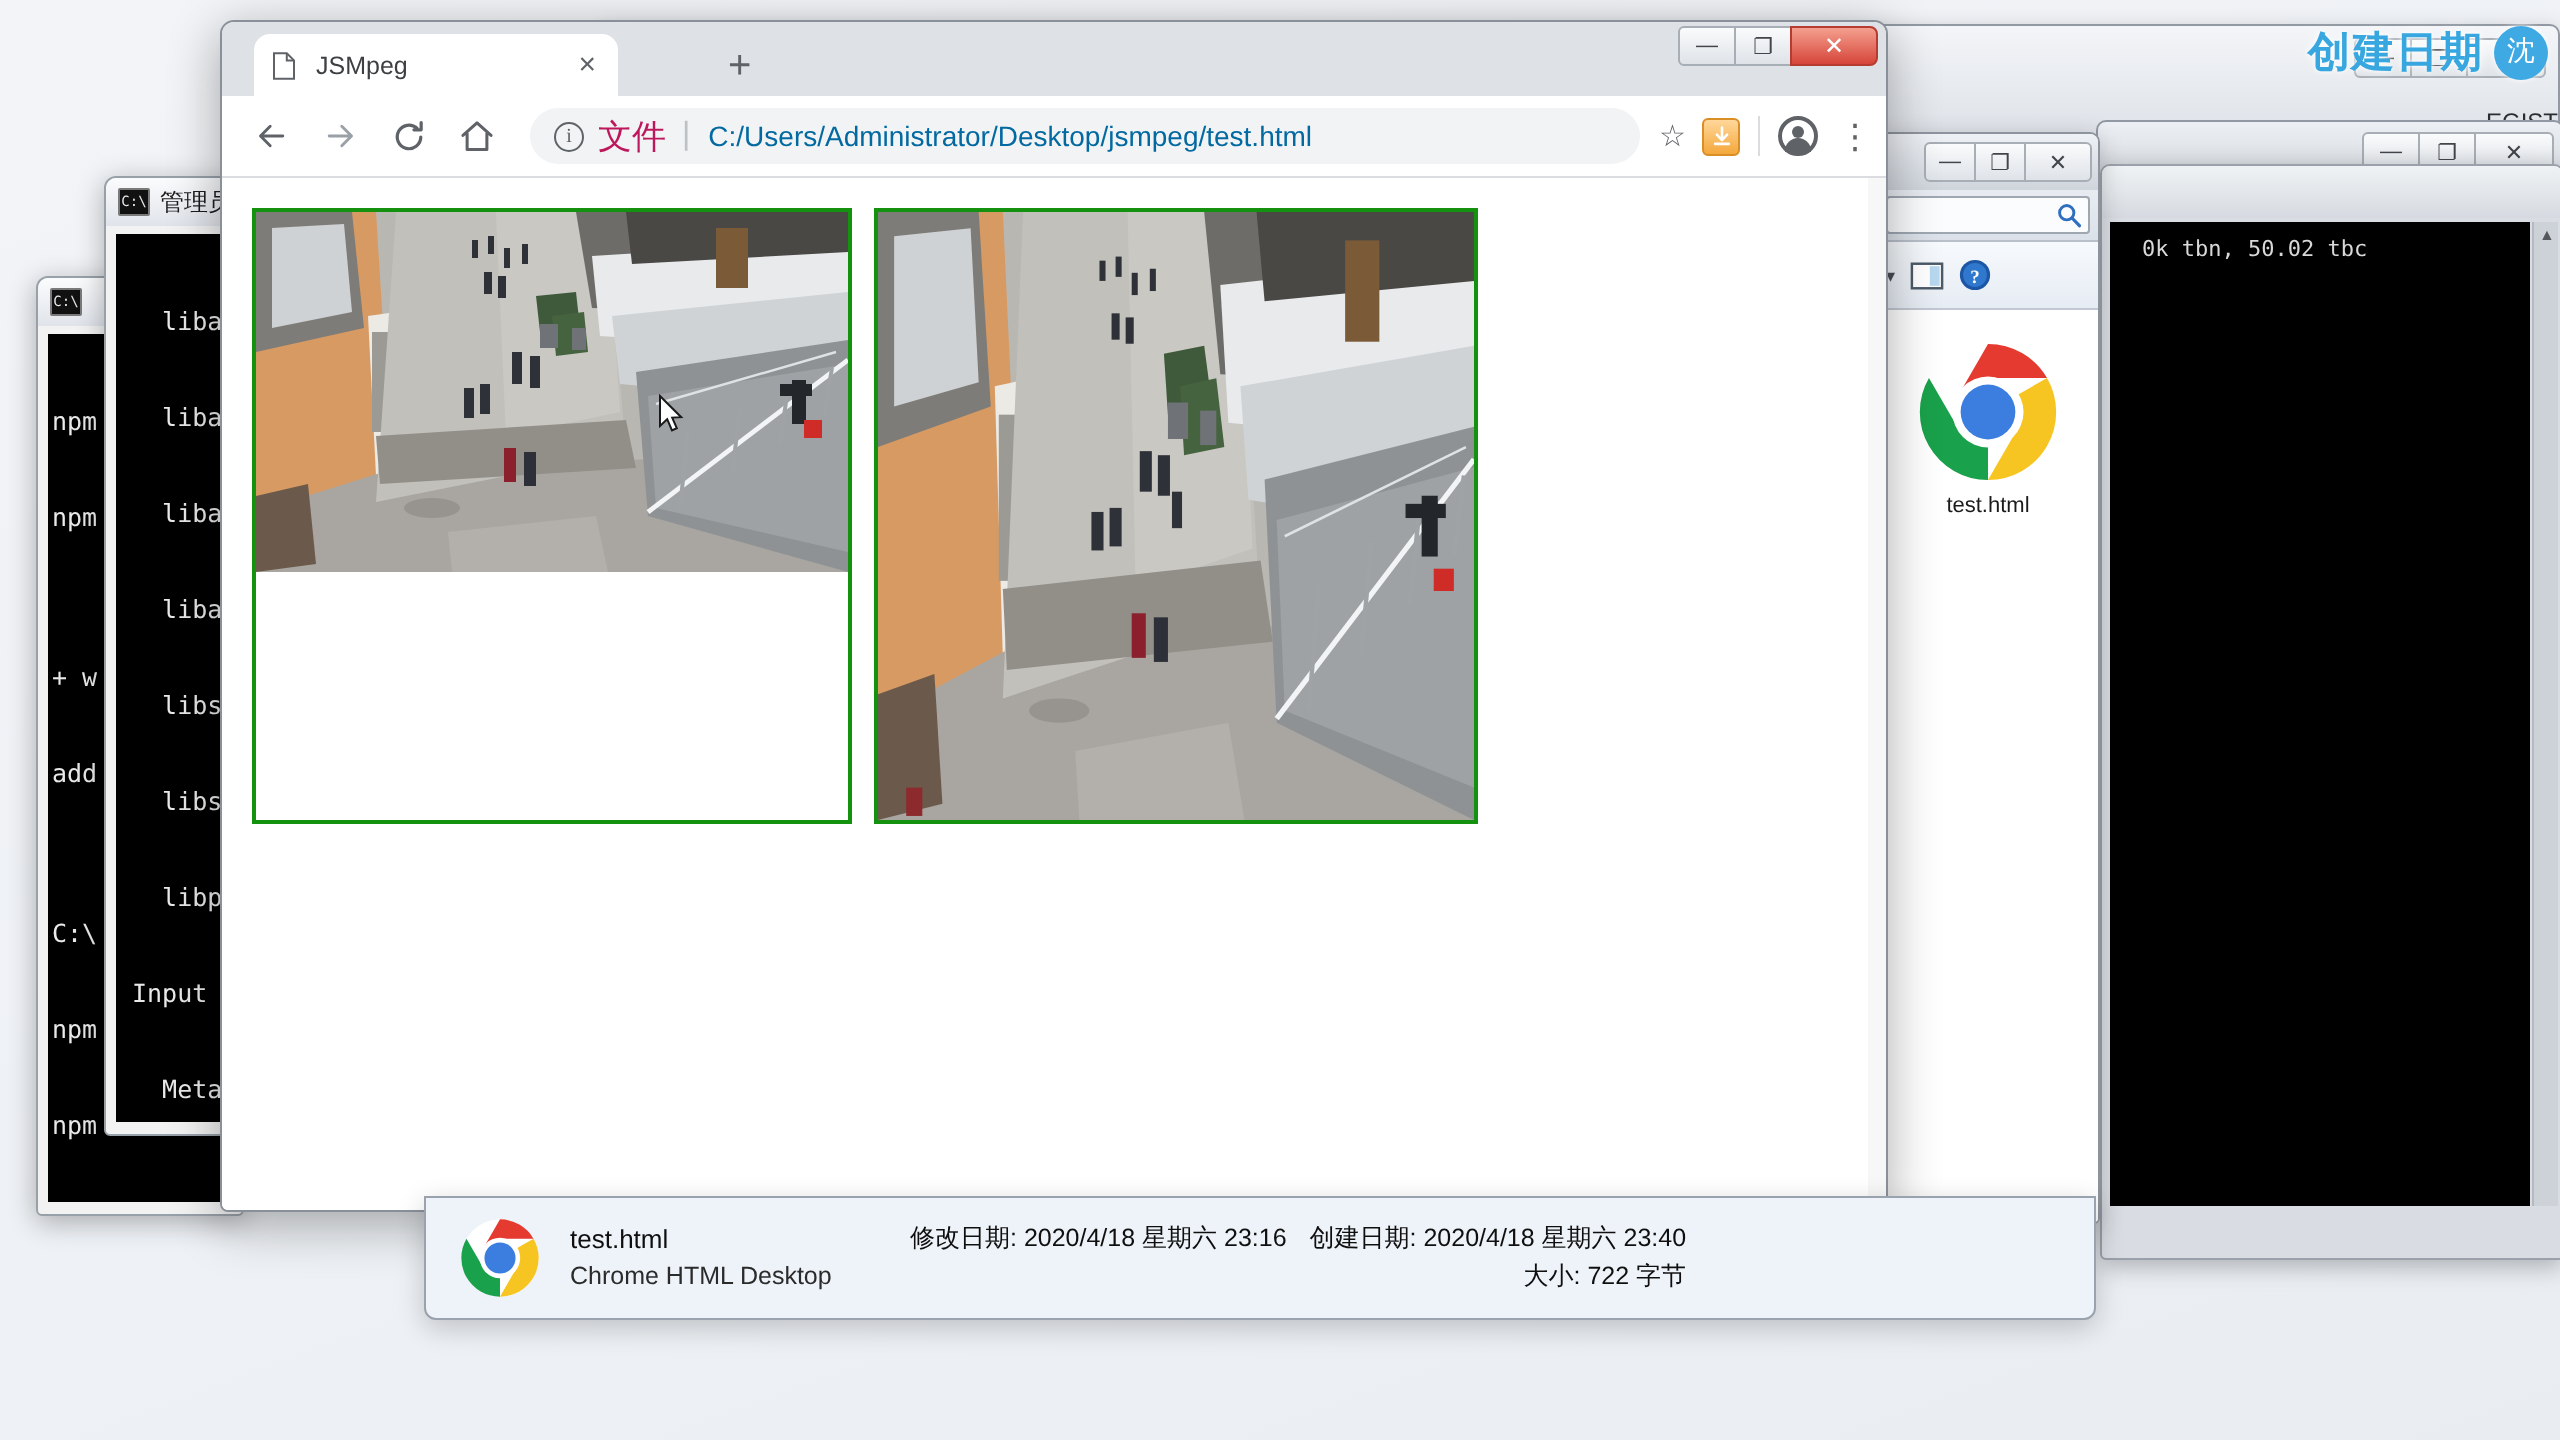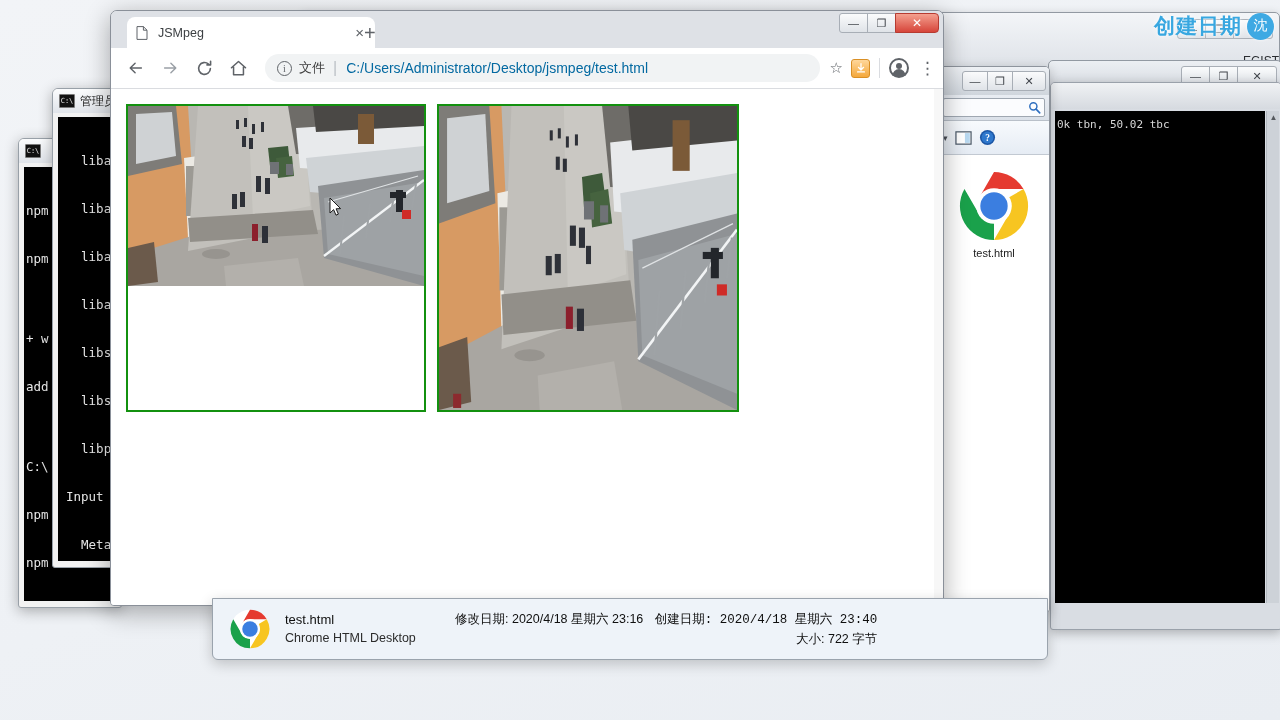--- a/index.html
+++ b/index.html
@@ -29,21 +29,21 @@
     background: linear-gradient(180deg,#f0f2f4,#d6dae0);
     border-radius: 4px 4px 0 0;
     position: relative;
   }
   #sublime-window .editor {
     position: absolute; left: 4px; right: 16px; top: 28px; bottom: 26px;
     background: #000;
     font-family: "DejaVu Sans Mono", monospace;
     font-size: 11px;
     color: #d8d8d8;
-    padding: 6px 2px;
+    padding: 6px 16px;
     overflow: hidden;
     white-space: nowrap;
   }
   #sublime-window .ed-line { line-height: 15px; }
   #sublime-window .sb-vert {
     position: absolute; right: 2px; top: 28px; bottom: 26px;
     width: 13px; background: #cdd2d8; border-left: 1px solid #b4bac1;
   }
   #sublime-window .sb-vert .arrow-up,
   #sublime-window .sb-vert .arrow-dn {
@@ -184,21 +184,21 @@
     border: 1px solid #8a9099;
     border-radius: 7px 7px 4px 4px;
     box-shadow: 0 6px 26px rgba(0,0,0,.33);
     overflow: hidden;
   }
   #chrome-window .tabstrip {
     height: 37px; position: relative;
     background: #dee1e6;
   }
   #chrome-window .tab {
-    position: absolute; left: 16px; top: 6px; width: 248px; height: 31px;
+    position: absolute; left: 16px; top: 6px; width: 182px; height: 31px;
     background: #fff;
     border-radius: 8px 8px 0 0;
     display: flex; align-items: center; padding: 0 8px;
   }
   #chrome-window .tab .fav {
     width: 14px; height: 16px; margin-right: 9px;
     display: flex; align-items: center; justify-content: center;
   }
   #chrome-window .tab .tab-title {
     font-size: 12.5px; color: #3c4043; flex: 1;
@@ -247,21 +247,21 @@
     flex: 1; height: 28px; background: #f1f3f4; border-radius: 14px;
     display: flex; align-items: center; padding: 0 12px;
     margin: 0 6px 0 8px;
   }
   #chrome-window .omni-info {
     width: 15px; height: 15px; border: 1.4px solid #5f6368;
     border-radius: 50%; margin-right: 7px;
     font-size: 10px; color: #5f6368; text-align: center; line-height: 13px;
     font-family: "Liberation Serif", serif; flex: none;
   }
-  #chrome-window .omni-scheme { font-size: 13px; color: #404040; margin-right: 8px; }
+  #chrome-window .omni-scheme { font-size: 17px; color: #be185d; margin-right: 8px; }
   #chrome-window .omni-sep { color: #bdc1c6; margin-right: 9px; }
   #chrome-window .omni-url {
     font-size: 14px; color: #0369a1; white-space: nowrap; overflow: hidden;
   }
   #chrome-window .star { color: #5f6368; font-size: 15px; margin: 0 8px 0 4px; cursor: pointer; }
   #chrome-window .ext-icon {
     width: 19px; height: 19px; border-radius: 3px;
     background: linear-gradient(180deg,#ffd79a,#f4a83c);
     border: 1px solid #d98f25;
     display: flex; align-items: center; justify-content: center;
@@ -704,21 +704,21 @@
     <circle cx="50" cy="50" r="24" fill="#ffffff"></circle>
     <circle cx="50" cy="50" r="18.5" fill="#3b7ee0"></circle>
   </svg>
   <div class="col-name">
     <div class="fd-title">test.html</div>
     <div class="fd-sub">Chrome HTML Desktop</div>
   </div>
   <div>
     <div class="fd-r1">
       <span>修改日期: 2020/4/18 星期六 23:16</span>
-      <span style="margin-left:8px;font-family:Liberation Mono, monospace;">创建日期: 2020/4/18 星期六 23:40</span>
+      <span style="margin-left:8px;">创建日期: 2020/4/18 星期六 23:40</span>
     </div>
     <div class="fd-r2" style="margin-left:40px;text-align:right;">大小: 722 字节</div>
   </div>
 </div>
 
 <div id="watermark">
   <span class="wm-text">创建日期</span>
   <span class="wm-badge">沈</span>
 </div>
 

